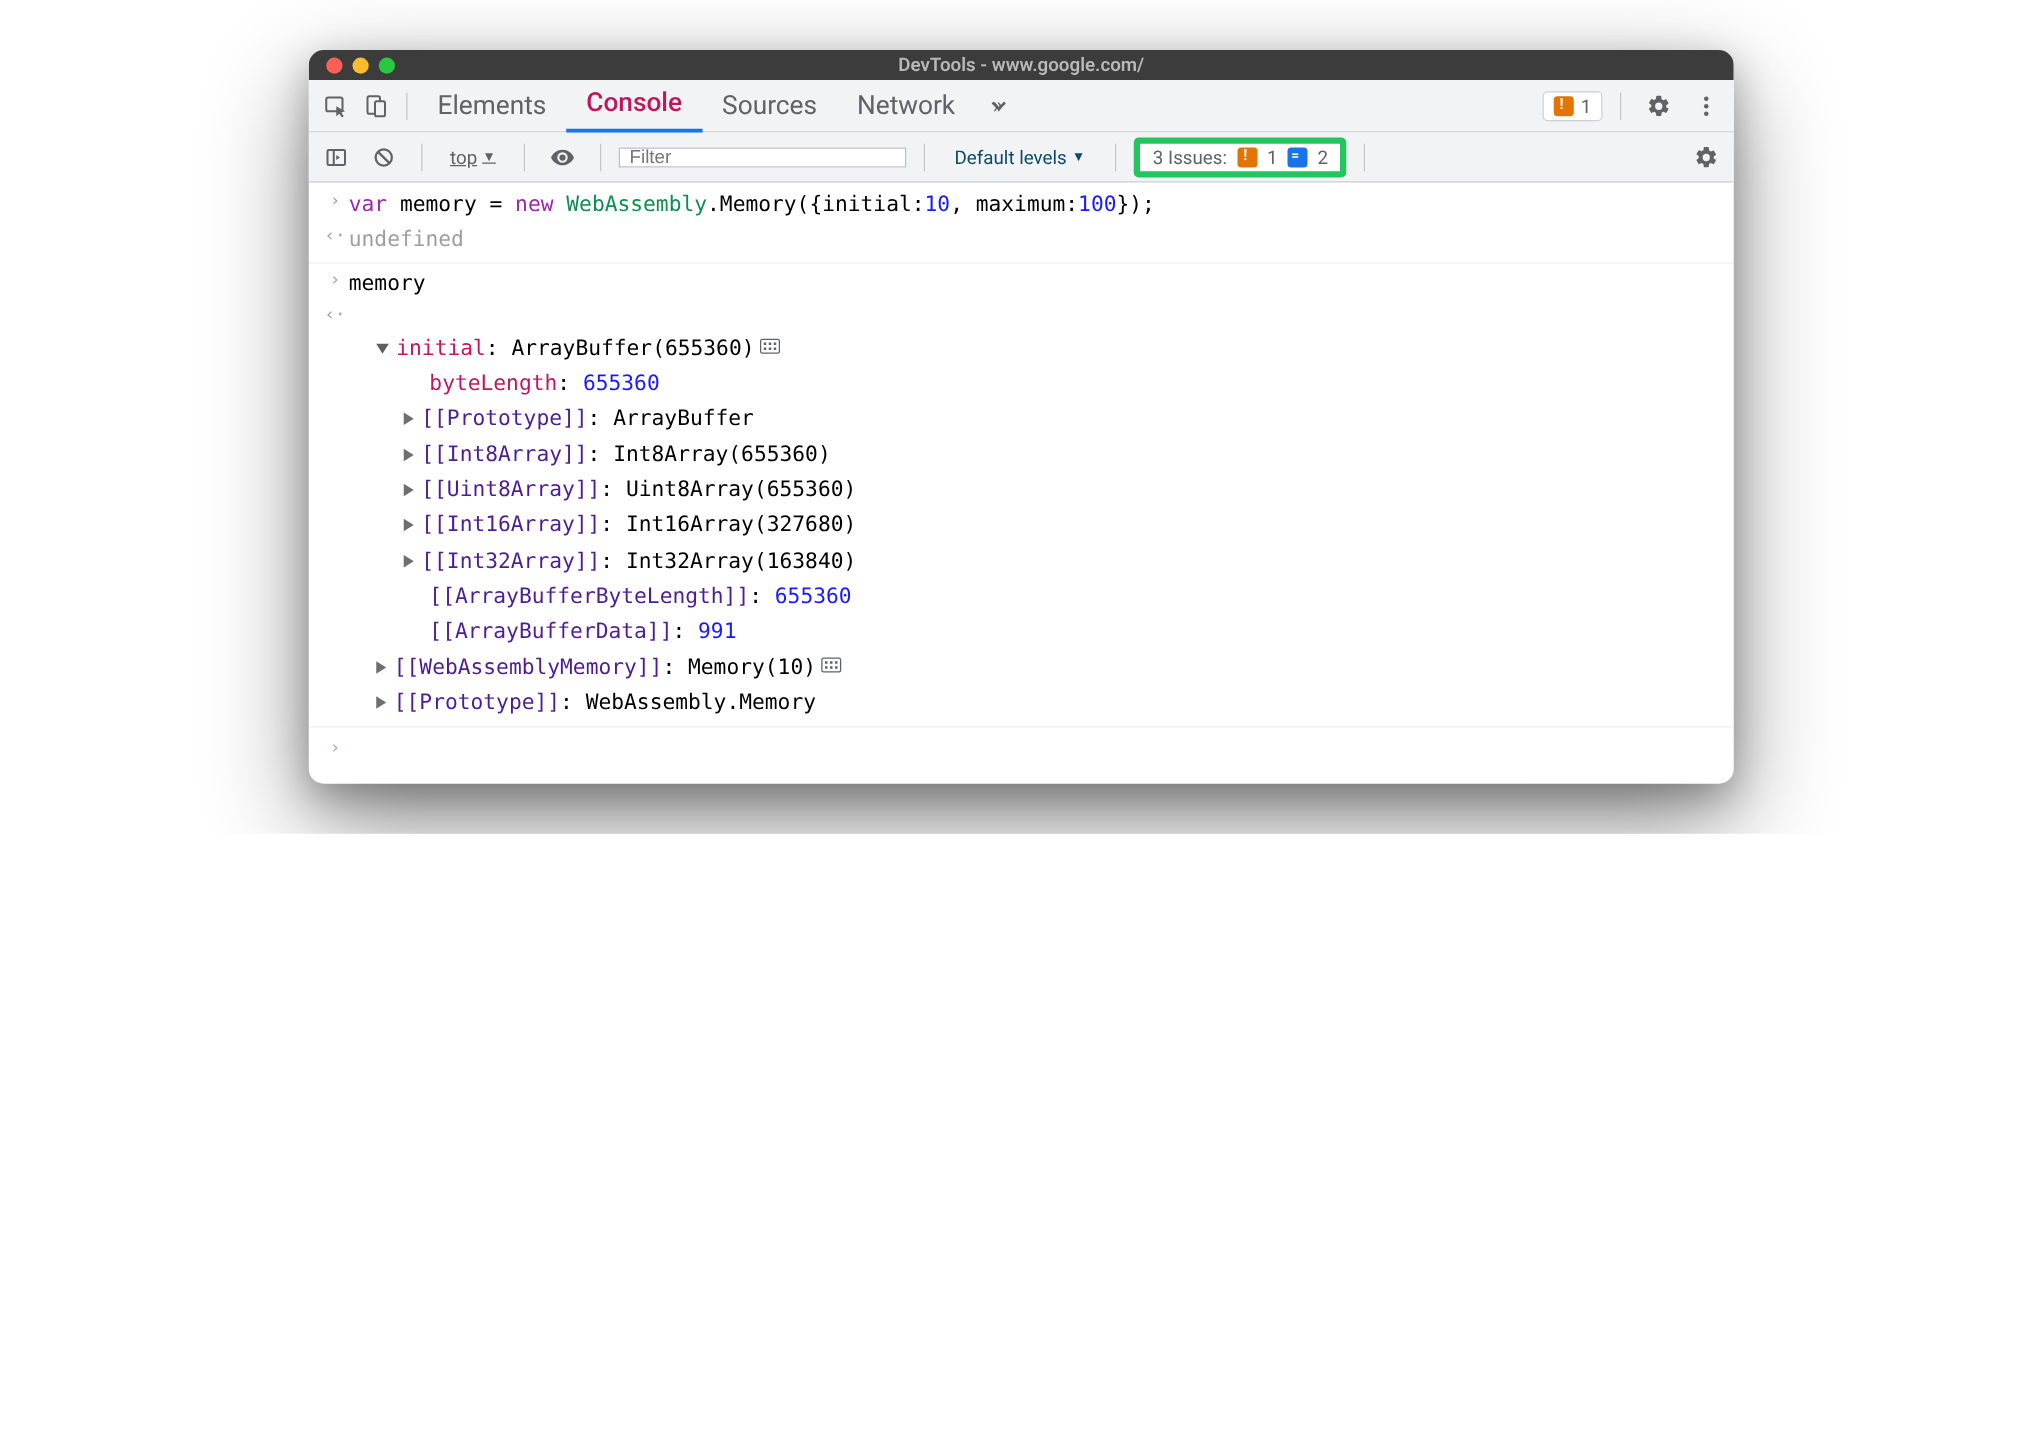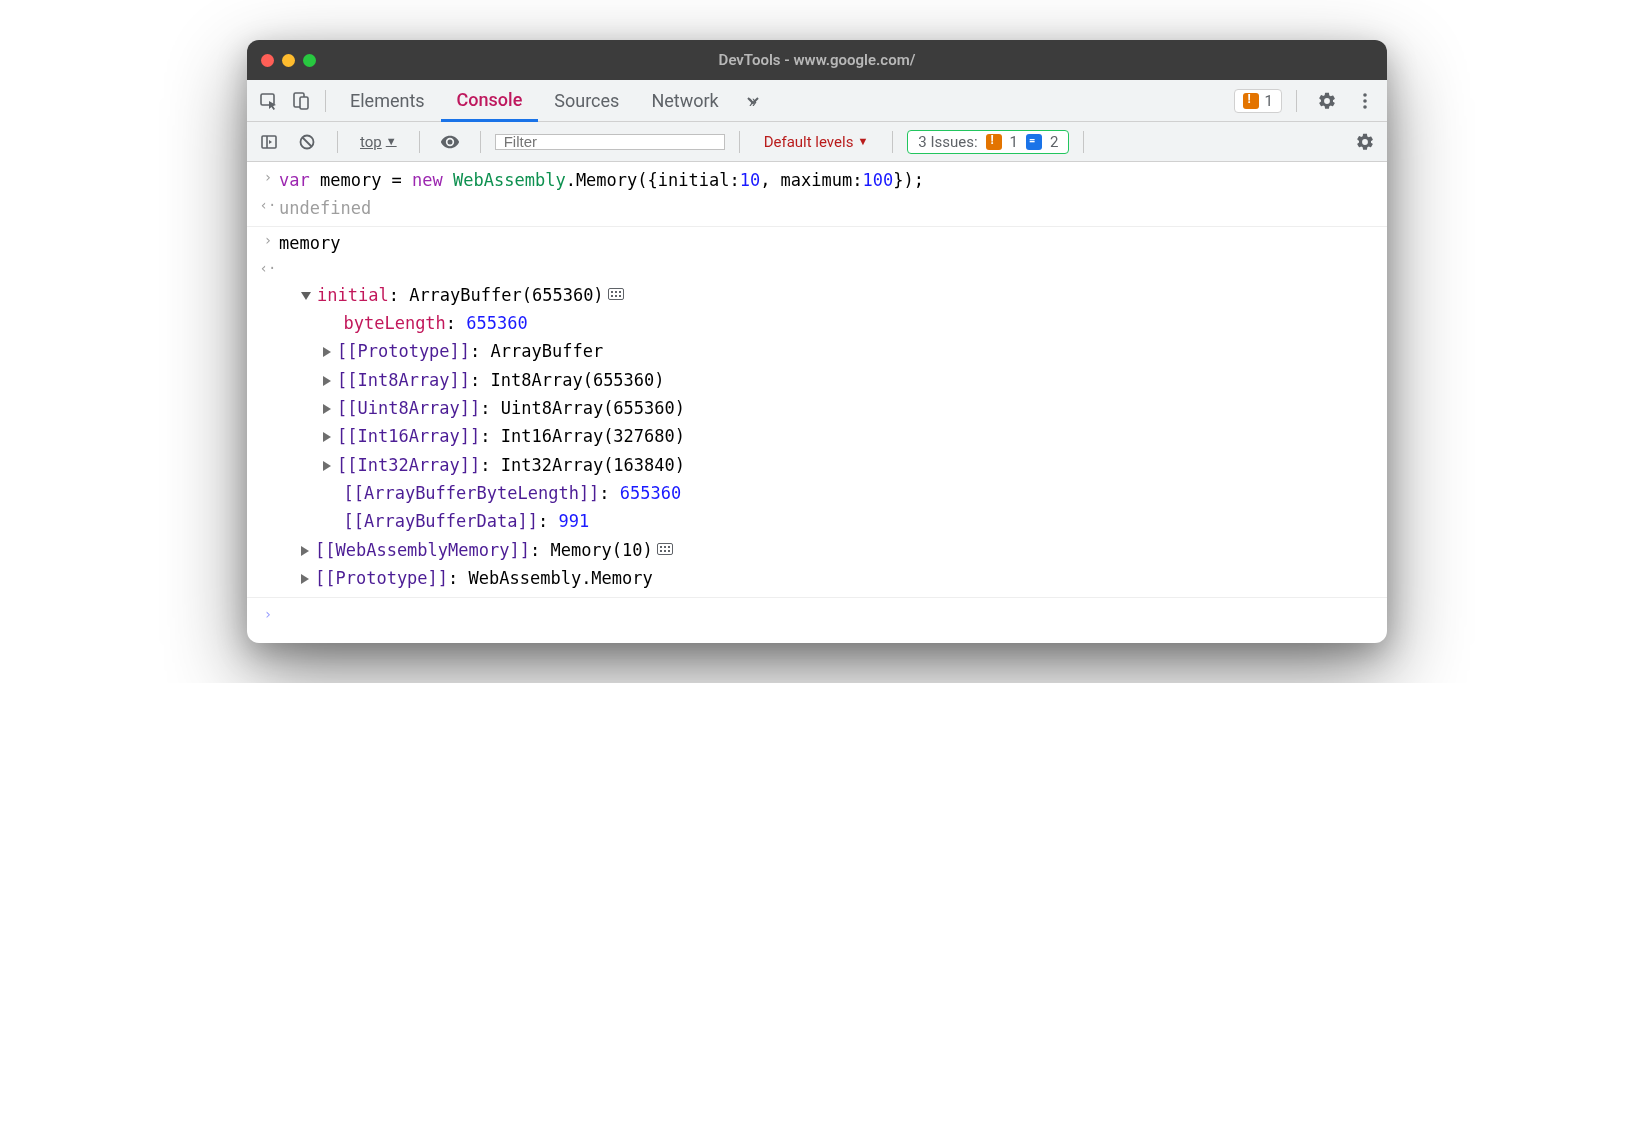--- a/index.html
+++ b/index.html
@@ -13,21 +13,21 @@
   }
   .window {
     width: 1140px;
     border-radius: 12px;
     overflow: hidden;
     box-shadow: 0 30px 80px rgba(0,0,0,0.45), 0 10px 30px rgba(0,0,0,0.25);
     background: #fff;
   }
   .titlebar {
     background: #3c3c3c;
-    height: 40px;
+    height: 24px;
     display: flex;
     align-items: center;
     padding: 0 14px;
     position: relative;
   }
   .traffic { display: flex; gap: 8px; }
   .traffic span {
     width: 13px; height: 13px; border-radius: 50%;
   }
   .t-red { background: #ff5f57; }
@@ -45,21 +45,21 @@
     background: #f1f3f4; padding: 0 6px;
   }
   .tabbar-left { display: flex; align-items: center; gap: 0; }
   .iconbtn {
     width: 32px; height: 32px; display: flex; align-items: center; justify-content: center;
     color: #5f6368; cursor: pointer;
   }
   .divider { width: 1px; height: 22px; background: #c6c6c6; margin: 0 8px; }
   .tab {
     padding: 16px 16px; height: 42px; display: flex; align-items: center;
-    color: #5f6368; font-size: 18px; cursor: pointer;
+    color: #5f6368; font-size: 21px; cursor: pointer;
   }
   .tab.active { color: #be185d; border-bottom: 3px solid #1a73e8; font-weight: 500; }
   .tabbar-right { margin-left: auto; display: flex; align-items: center; gap: 6px; }
   .badge-warn {
     background: #fff; border: 1px solid #d0d0d0; border-radius: 4px;
     padding: 2px 8px; display: flex; align-items: center; gap: 6px;
     font-size: 15px; color: #5f6368;
   }
   .warn-icon { width: 16px; height: 16px; background: #e37400; border-radius: 3px; position: relative; }
   .warn-icon::after { content: "!"; color: #fff; font-weight: bold; font-size: 12px; position: absolute; left: 5px; top: -1px; }
@@ -70,23 +70,23 @@
   }
   .toolbar .dropdown {
     padding: 3px 8px; color: #5f6368; font-size: 15px;
     display: flex; align-items: center; gap: 4px; cursor: pointer; text-decoration: underline;
   }
   .filter-input {
     border: 1px solid #c0c0c0; background: #fff;
     height: 16px; width: 230px; padding: 0 8px;
     font-size: 15px; color: #5f6368;
   }
-  .levels { color: #b91c1c; font-size: 15px; padding: 0 10px; cursor: pointer; display:flex; align-items:center; gap:4px;}
+  .levels { color: #0c4a6e; font-size: 15px; padding: 0 10px; cursor: pointer; display:flex; align-items:center; gap:4px;}
   .issues-box {
-    border: 1px solid #22c55e; background: #fff; border-radius: 4px;
+    border: 5px solid #22c55e; background: #fff; border-radius: 4px;
     padding: 2px 10px; display: flex; align-items: center; gap: 8px;
     font-size: 15px; color: #5f6368;
   }
   .info-icon { width: 16px; height: 16px; background: #1a73e8; border-radius: 3px; position: relative; }
   .info-icon::after { content: "="; color: #fff; font-weight: bold; font-size: 11px; position: absolute; left: 3px; top: 0px; }
   .console-body {
     font-family: Menlo, Consolas, monospace;
     font-size: 17px; line-height: 1.55;
     padding: 4px 0;
   }

